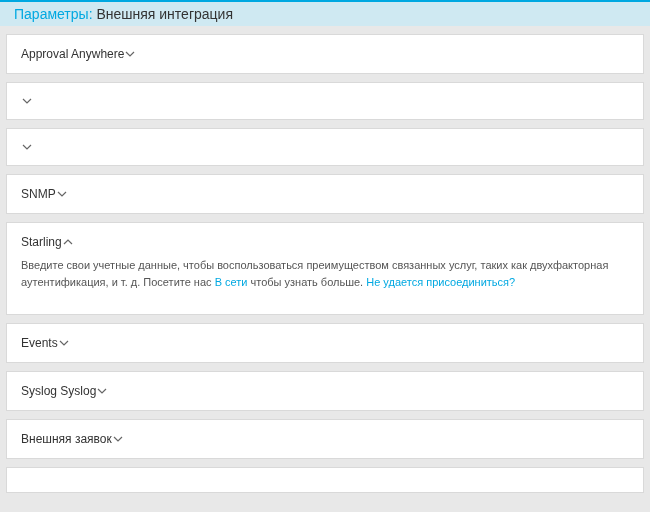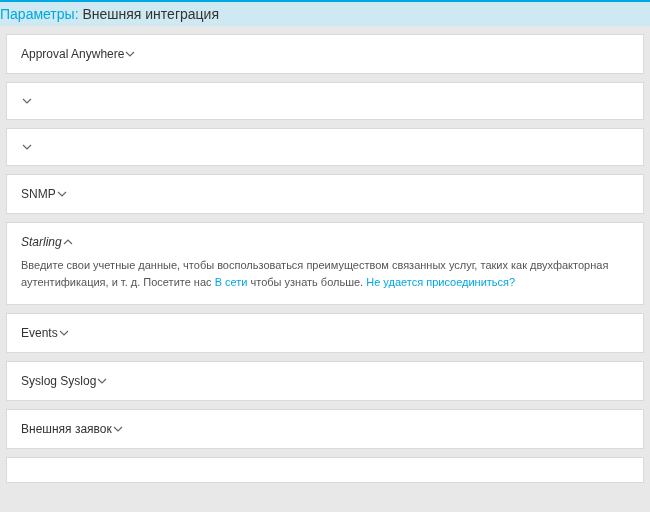--- a/index.html
+++ b/index.html
@@ -11,21 +11,21 @@
       font-family: -apple-system, BlinkMacSystemFont, "Segoe UI", Arial, sans-serif;
       background: #e8e8e8;
       width: 650px;
       height: 512px;
       overflow: hidden;
       font-size: 12px;
       color: #333;
     }
     .header-bar {
       background: #cfe9f2;
-      padding: 4px 0;
+      padding: 4px 14px;
       border-top: 2px solid #00a8e1;
       font-size: 14px;
     }
     .header-prefix {
       color: #00a8e1;
     }
     .header-title {
       color: #333;
     }
     .panel {
@@ -50,21 +50,21 @@
       display: inline-flex;
       align-items: center;
       justify-content: center;
       color: #666;
     }
     .chevron svg {
       width: 10px;
       height: 10px;
     }
     .panel-body {
-      padding: 0 14px 14px 14px;
+      padding: 0 14px 24px 14px;
       font-size: 11px;
       color: #555;
       line-height: 1.5;
     }
     .link {
       color: #00a8e1;
       text-decoration: none;
       cursor: pointer;
     }
     .btn-primary {
@@ -73,21 +73,20 @@
       color: #fff;
       border: none;
       padding: 8px 14px;
       font-size: 11px;
       margin-top: 10px;
       cursor: pointer;
       border-radius: 2px;
     }
     .expanded .panel-header {
       padding-bottom: 8px;
-      font-style: italic;
     }
   </style>
 </head>
 <body>
 
 <div class="header-bar">
   <span class="header-prefix">Параметры:</span>
   <span class="header-title">Внешняя интеграция</span>
 </div>
 

